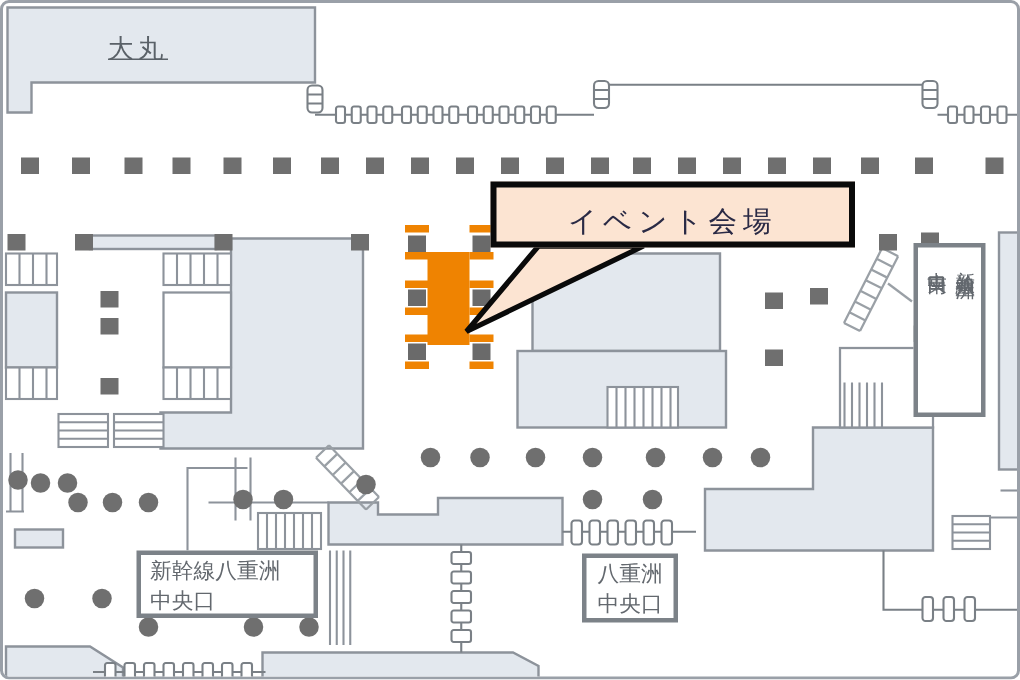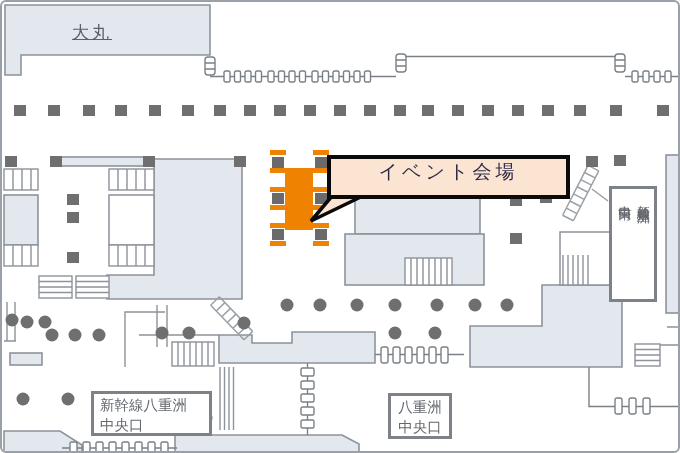--- a/index.html
+++ b/index.html
@@ -12,26 +12,26 @@
     border-radius:6px;
     overflow:hidden;
     font-family:"Liberation Sans", sans-serif;
   }
   .map-root svg{position:absolute;left:0;top:0;}
   .lbl{position:absolute;color:#5f656c;z-index:2;text-decoration:underline;}
   .daimaru-lbl{left:70px;top:19px;font-size:17px;letter-spacing:3px;color:#5a6168;}
   .callout-box{
     position:absolute;left:325px;top:119px;width:243px;height:44px;
     box-sizing:border-box;background:#fce4d2;border:4px solid #0a0a0a;
-    display:flex;align-items:flex-start;justify-content:center;
-    font-size:19px;letter-spacing:4px;color:#2a2a45;z-index:3;margin-top:34px;
+    display:flex;align-items:flex-end;justify-content:center;
+    font-size:19px;letter-spacing:4px;color:#2a2a45;z-index:3;
   }
   .exit-box{
     position:absolute;box-sizing:border-box;background:#fff;
-    border:3px solid #7c8288;color:#63686e;z-index:2;margin-top:24px;
+    border:3px solid #7c8288;color:#63686e;z-index:2;
   }
   .exit-south{
     left:607px;top:160px;width:48px;height:116px;
     writing-mode:vertical-rl;font-size:13px;line-height:1.45;
     padding:6px 2px 2px 2px;letter-spacing:1px;
   }
   .exit-south span{display:block;}
   .exit-shinkansen{
     left:89px;top:365px;width:121px;height:45px;
     font-size:14.5px;line-height:1.35;padding:2px 0 0 6px;

